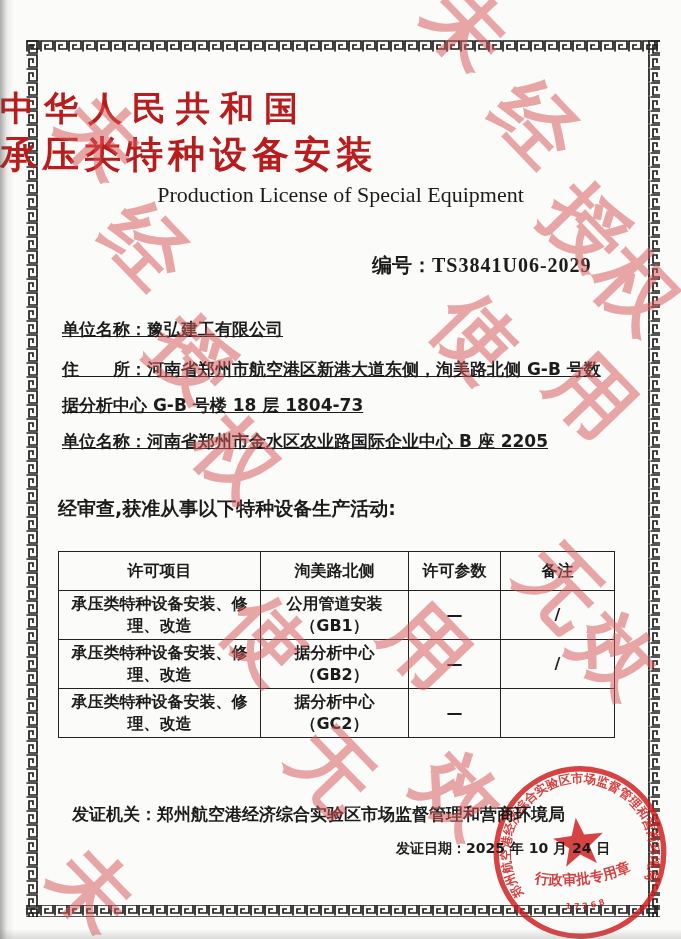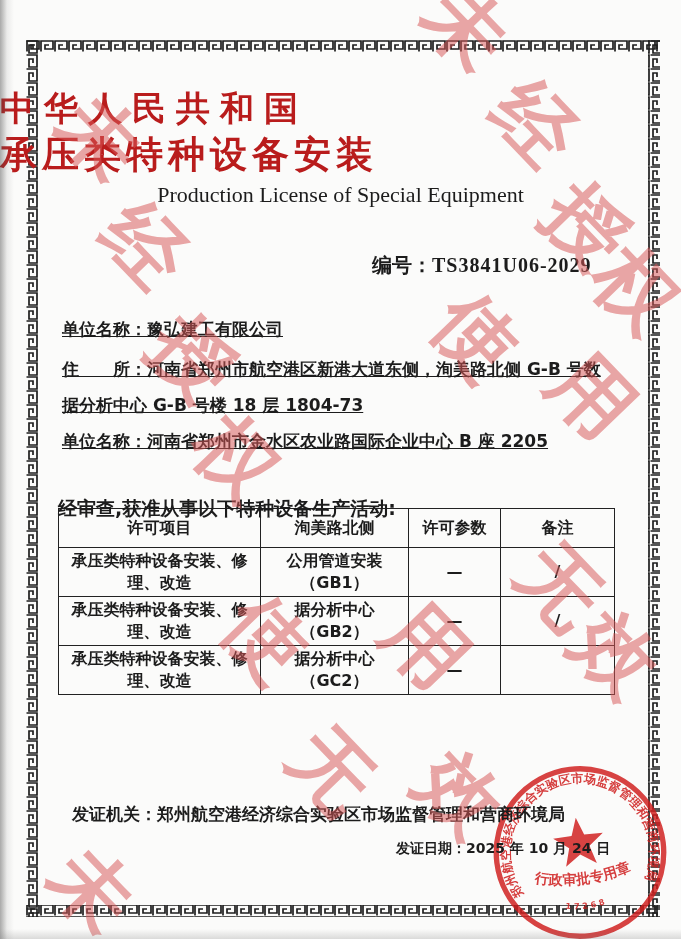--- a/index.html
+++ b/index.html
@@ -21,21 +21,21 @@
   .title-en.l1{top:182px;font-size:22px;}
   .title-en.l2{top:212px;font-size:22px;}
   .license-no{top:252px;left:372px;font-size:20px;font-weight:700;}
   .license-no .val{font-family:"Liberation Serif","DejaVu Serif",serif;letter-spacing:1px;}
   .field{font-size:17px;font-weight:600;left:62px;white-space:nowrap;text-decoration:underline;}
   .f-company{top:318px;}
   .f-addr1{top:358px;}
   .f-addr2{top:394px;}
   .f-office{top:430px;}
   .approval-note{top:496px;left:58px;font-size:19px;font-weight:700;}
-  table.lic{position:absolute;left:58px;top:508px;border-collapse:collapse;table-layout:fixed;z-index:2;}
+  table.lic{position:absolute;left:58px;top:551px;border-collapse:collapse;table-layout:fixed;z-index:2;}
   table.lic th,table.lic td{border:1.5px solid #222;font-size:16px;font-weight:700;
     text-align:center;vertical-align:middle;padding:2px 6px;line-height:1.35;}
   table.lic th{height:34px;font-weight:700;}
   table.lic td{height:44px;}
   .footer-line{font-size:17px;font-weight:700;white-space:nowrap;z-index:4;}
   .f-authority{top:779px;left:72px;margin-top:24px;}
   .f-issued{top:840px;left:396px;font-size:14px;}
   .f-valid{top:872px;left:60px;font-size:18px;}
   .wm-layer{position:absolute;left:0;top:0;width:100%;height:100%;z-index:5;pointer-events:none;}
   .wm-char{position:absolute;font-size:80px;font-weight:700;color:#d85858;opacity:.52;

